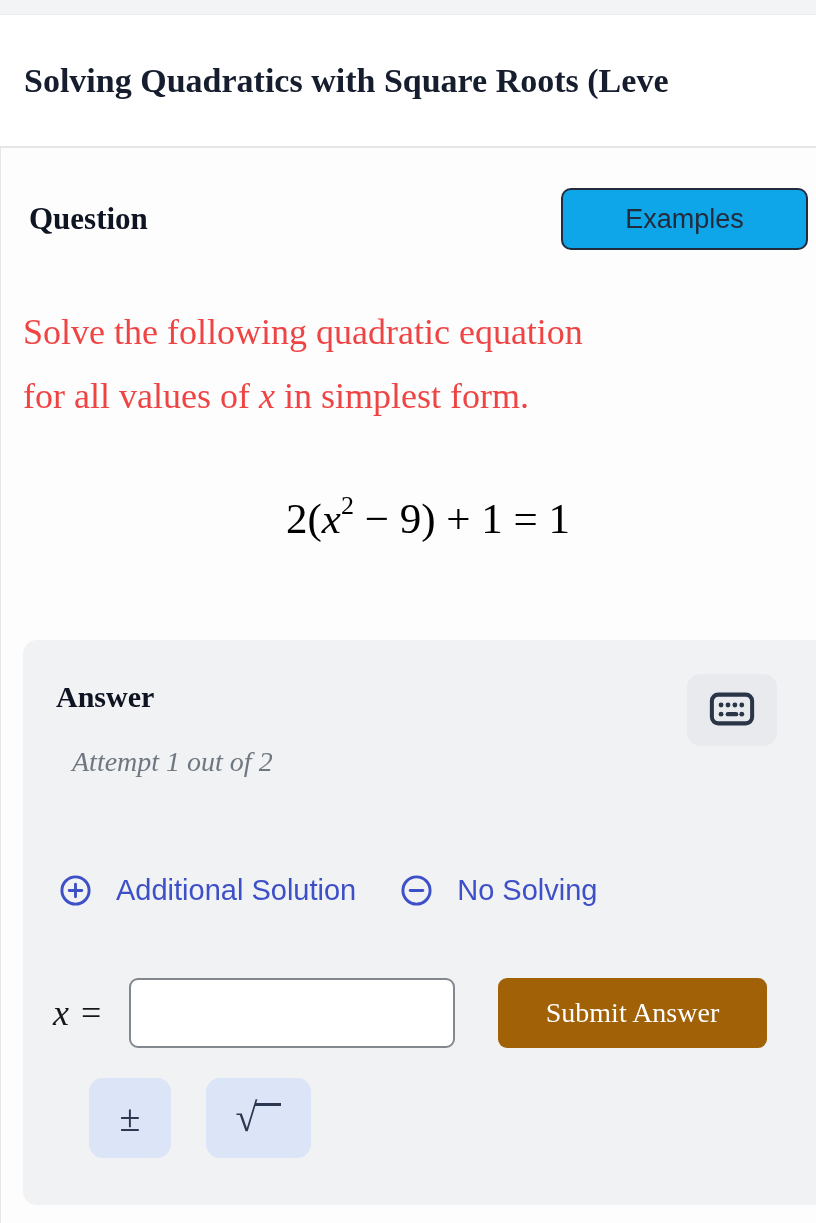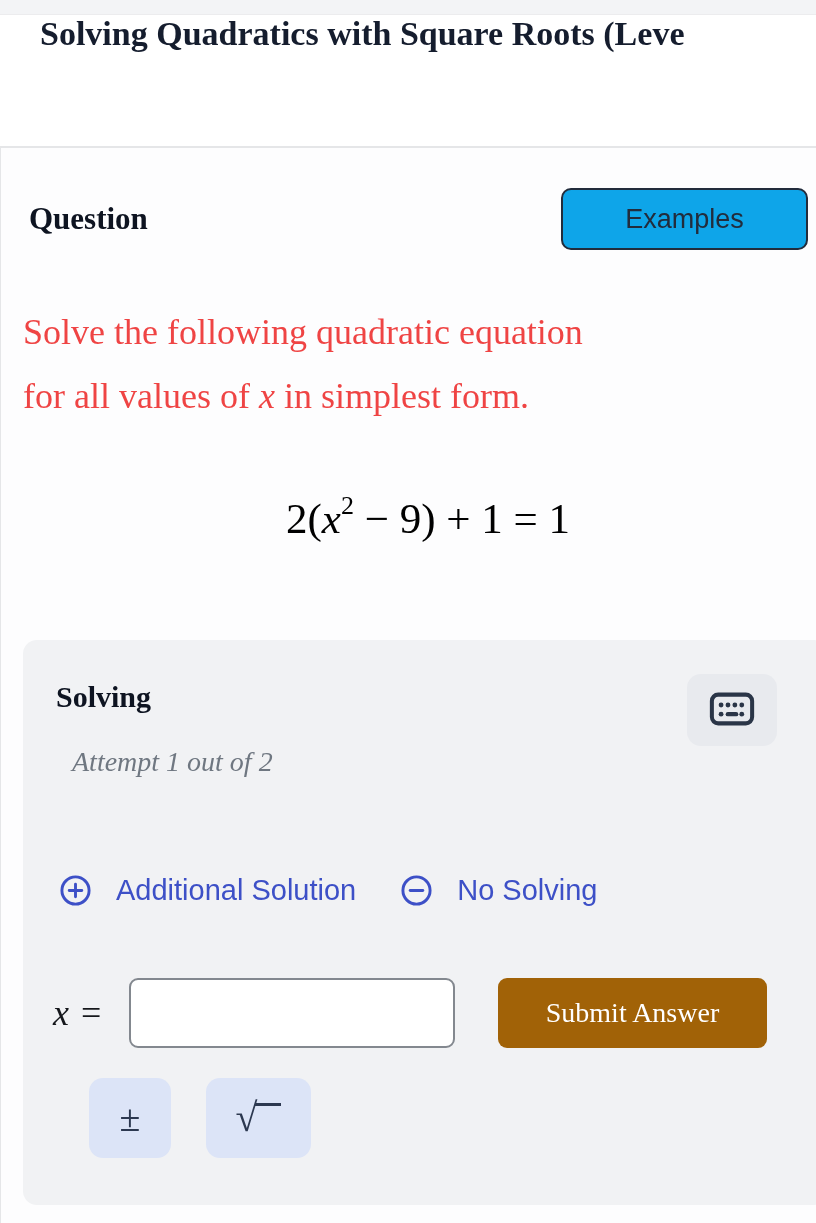--- a/index.html
+++ b/index.html
@@ -17,22 +17,22 @@
     width: 100%; height: 15px;
     background: #f3f4f6;
     border-bottom: 1px solid #ececee;
   }
 
   
   .header {
     position: absolute; top: 15px; left: 0;
     width: 100%; height: 131px;
     background: #ffffff;
-    display: flex; 
-    padding-left: 40px;
+    display: flex; align-items: center;
+    padding-left: 24px;
     overflow: hidden;
   }
   .page-title {
     font-size: 34px; font-weight: 700;
     color: #151d2e; white-space: nowrap;
   }
 
   .divider {
     position: absolute; top: 146px; left: 0;
     width: 100%; height: 2px; background: #e5e6e8;
@@ -172,21 +172,21 @@
 
   <div class="prompt">
     <div>Solve the following quadratic equation</div>
     <div><span>for all values of </span><span class="math-var">x</span><span> in simplest form.</span></div>
   </div>
 
   <div class="equation"><span>2(</span><span class="math-var">x</span><sup>2</sup><span> − 9) + 1 = 1</span></div>
 
   <div class="answer-panel">
 
-    <h3 class="answer-heading">Solving</h3>
+    <h3 class="answer-heading">Answer</h3>
 
     <button class="keyboard-button">
       <span>
         <svg width="46" height="36" viewBox="0 0 40 30" fill="none">
           <rect x="2.5" y="2.5" width="35" height="25" rx="5.5" stroke="#2a3547" stroke-width="3.5"></rect>
           <circle cx="10.5" cy="11.5" r="2.1" fill="#2a3547"></circle>
           <circle cx="16.5" cy="11.5" r="2.1" fill="#2a3547"></circle>
           <circle cx="22.5" cy="11.5" r="2.1" fill="#2a3547"></circle>
           <circle cx="28.5" cy="11.5" r="2.1" fill="#2a3547"></circle>
           <circle cx="10.5" cy="19.5" r="2.1" fill="#2a3547"></circle>

